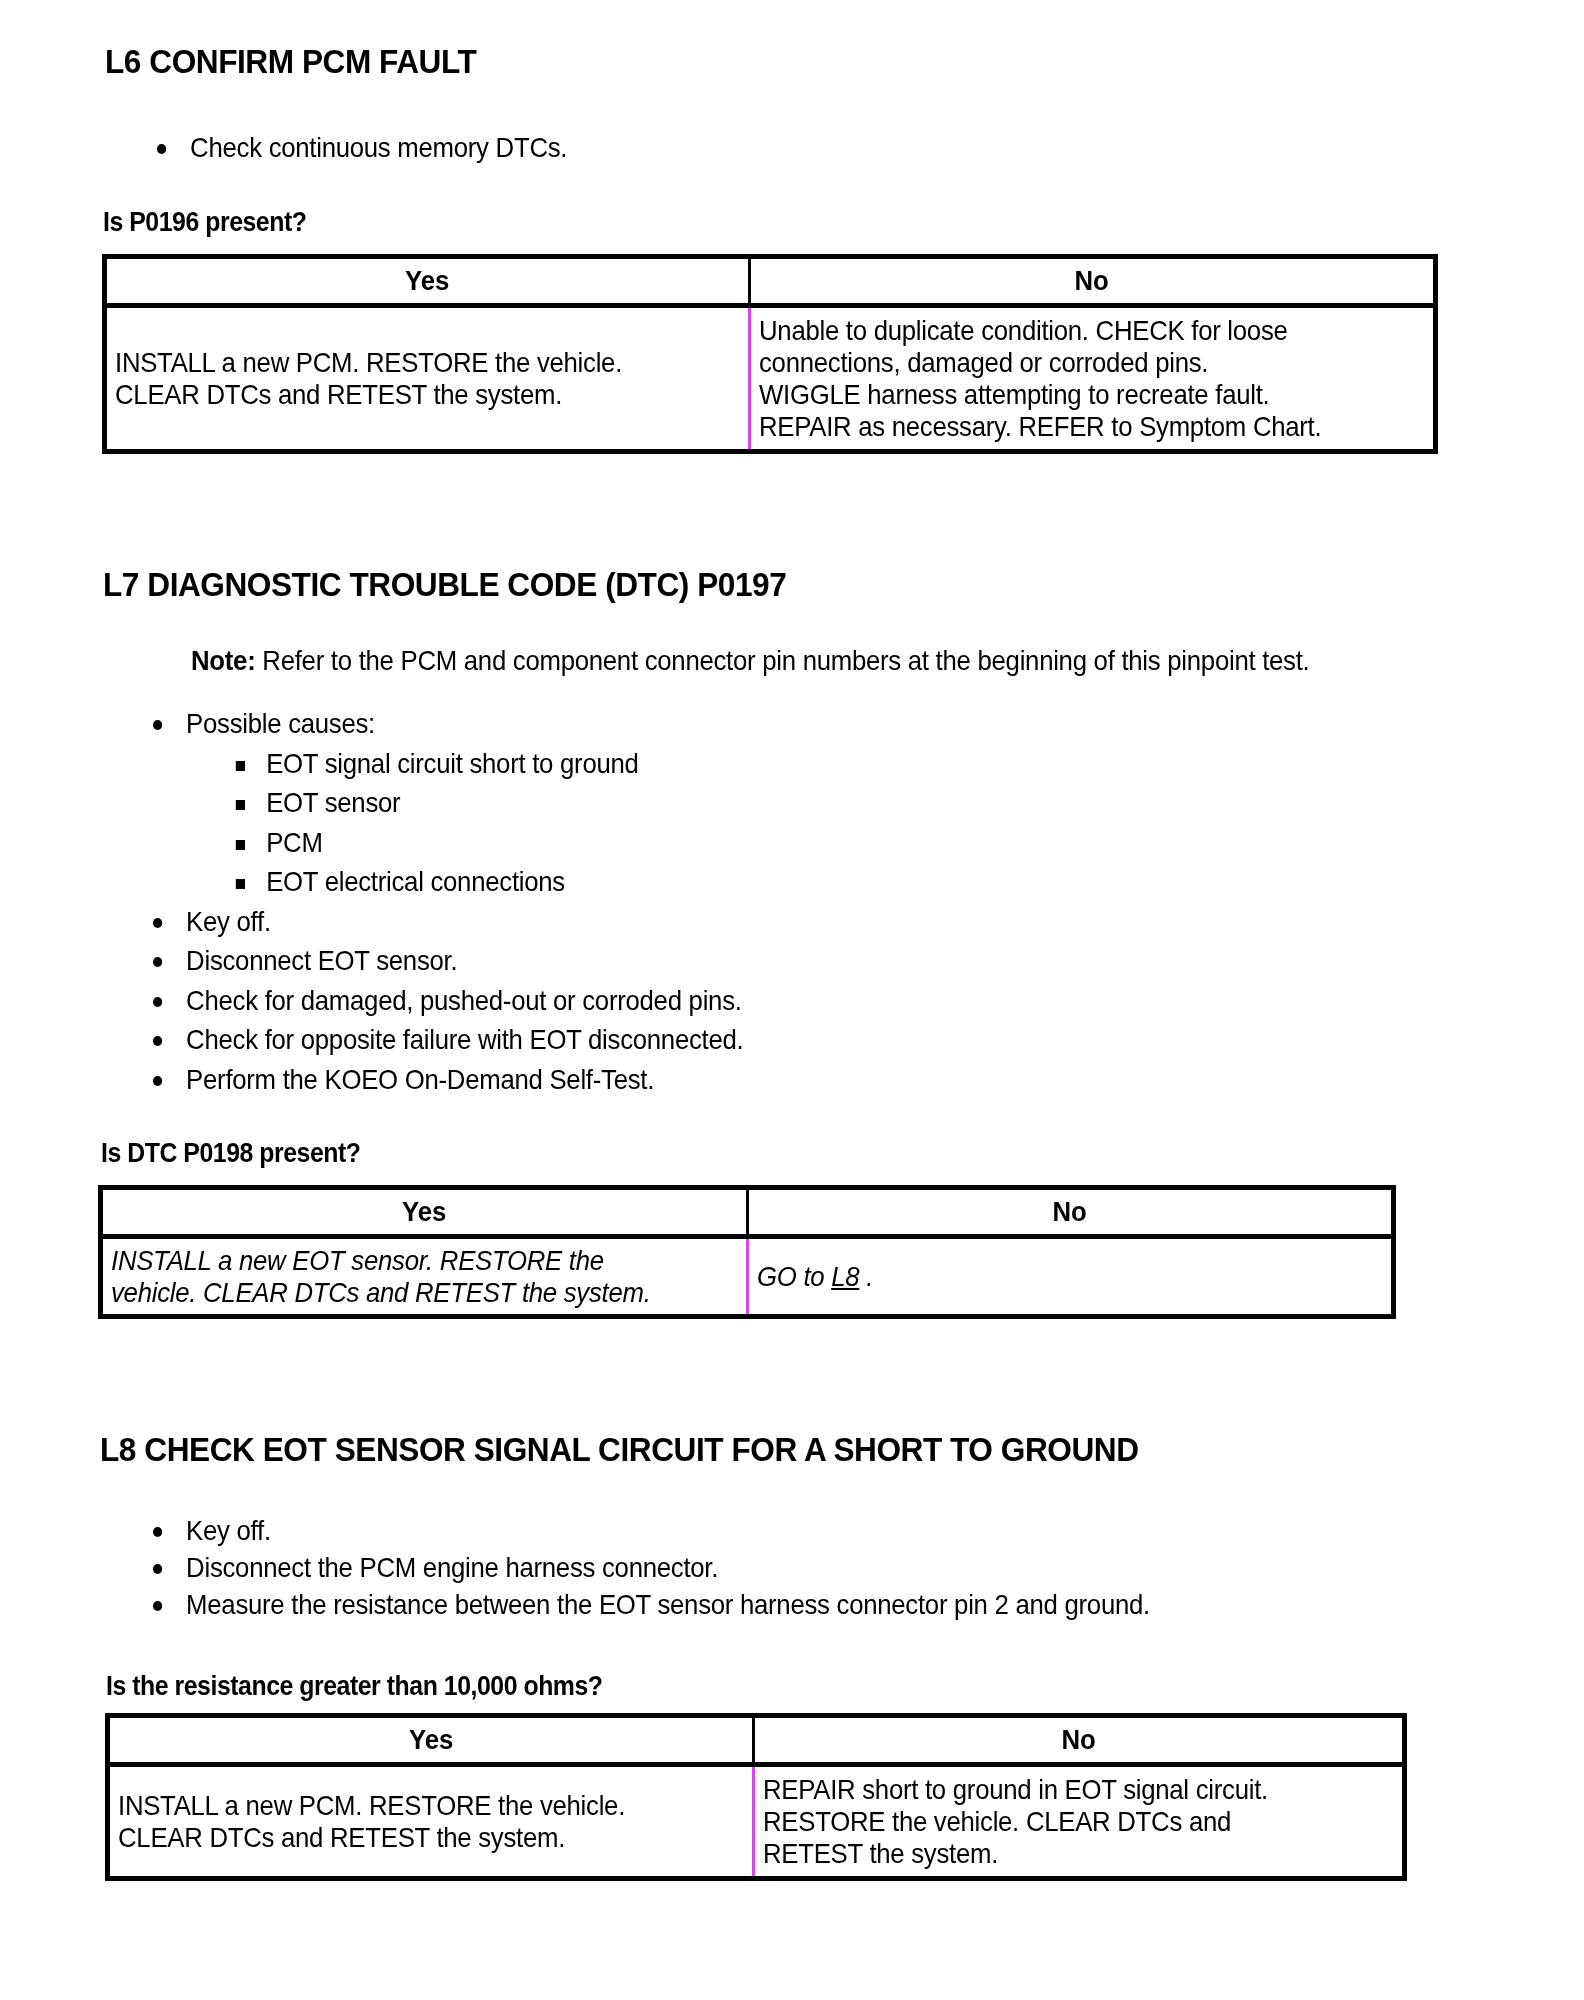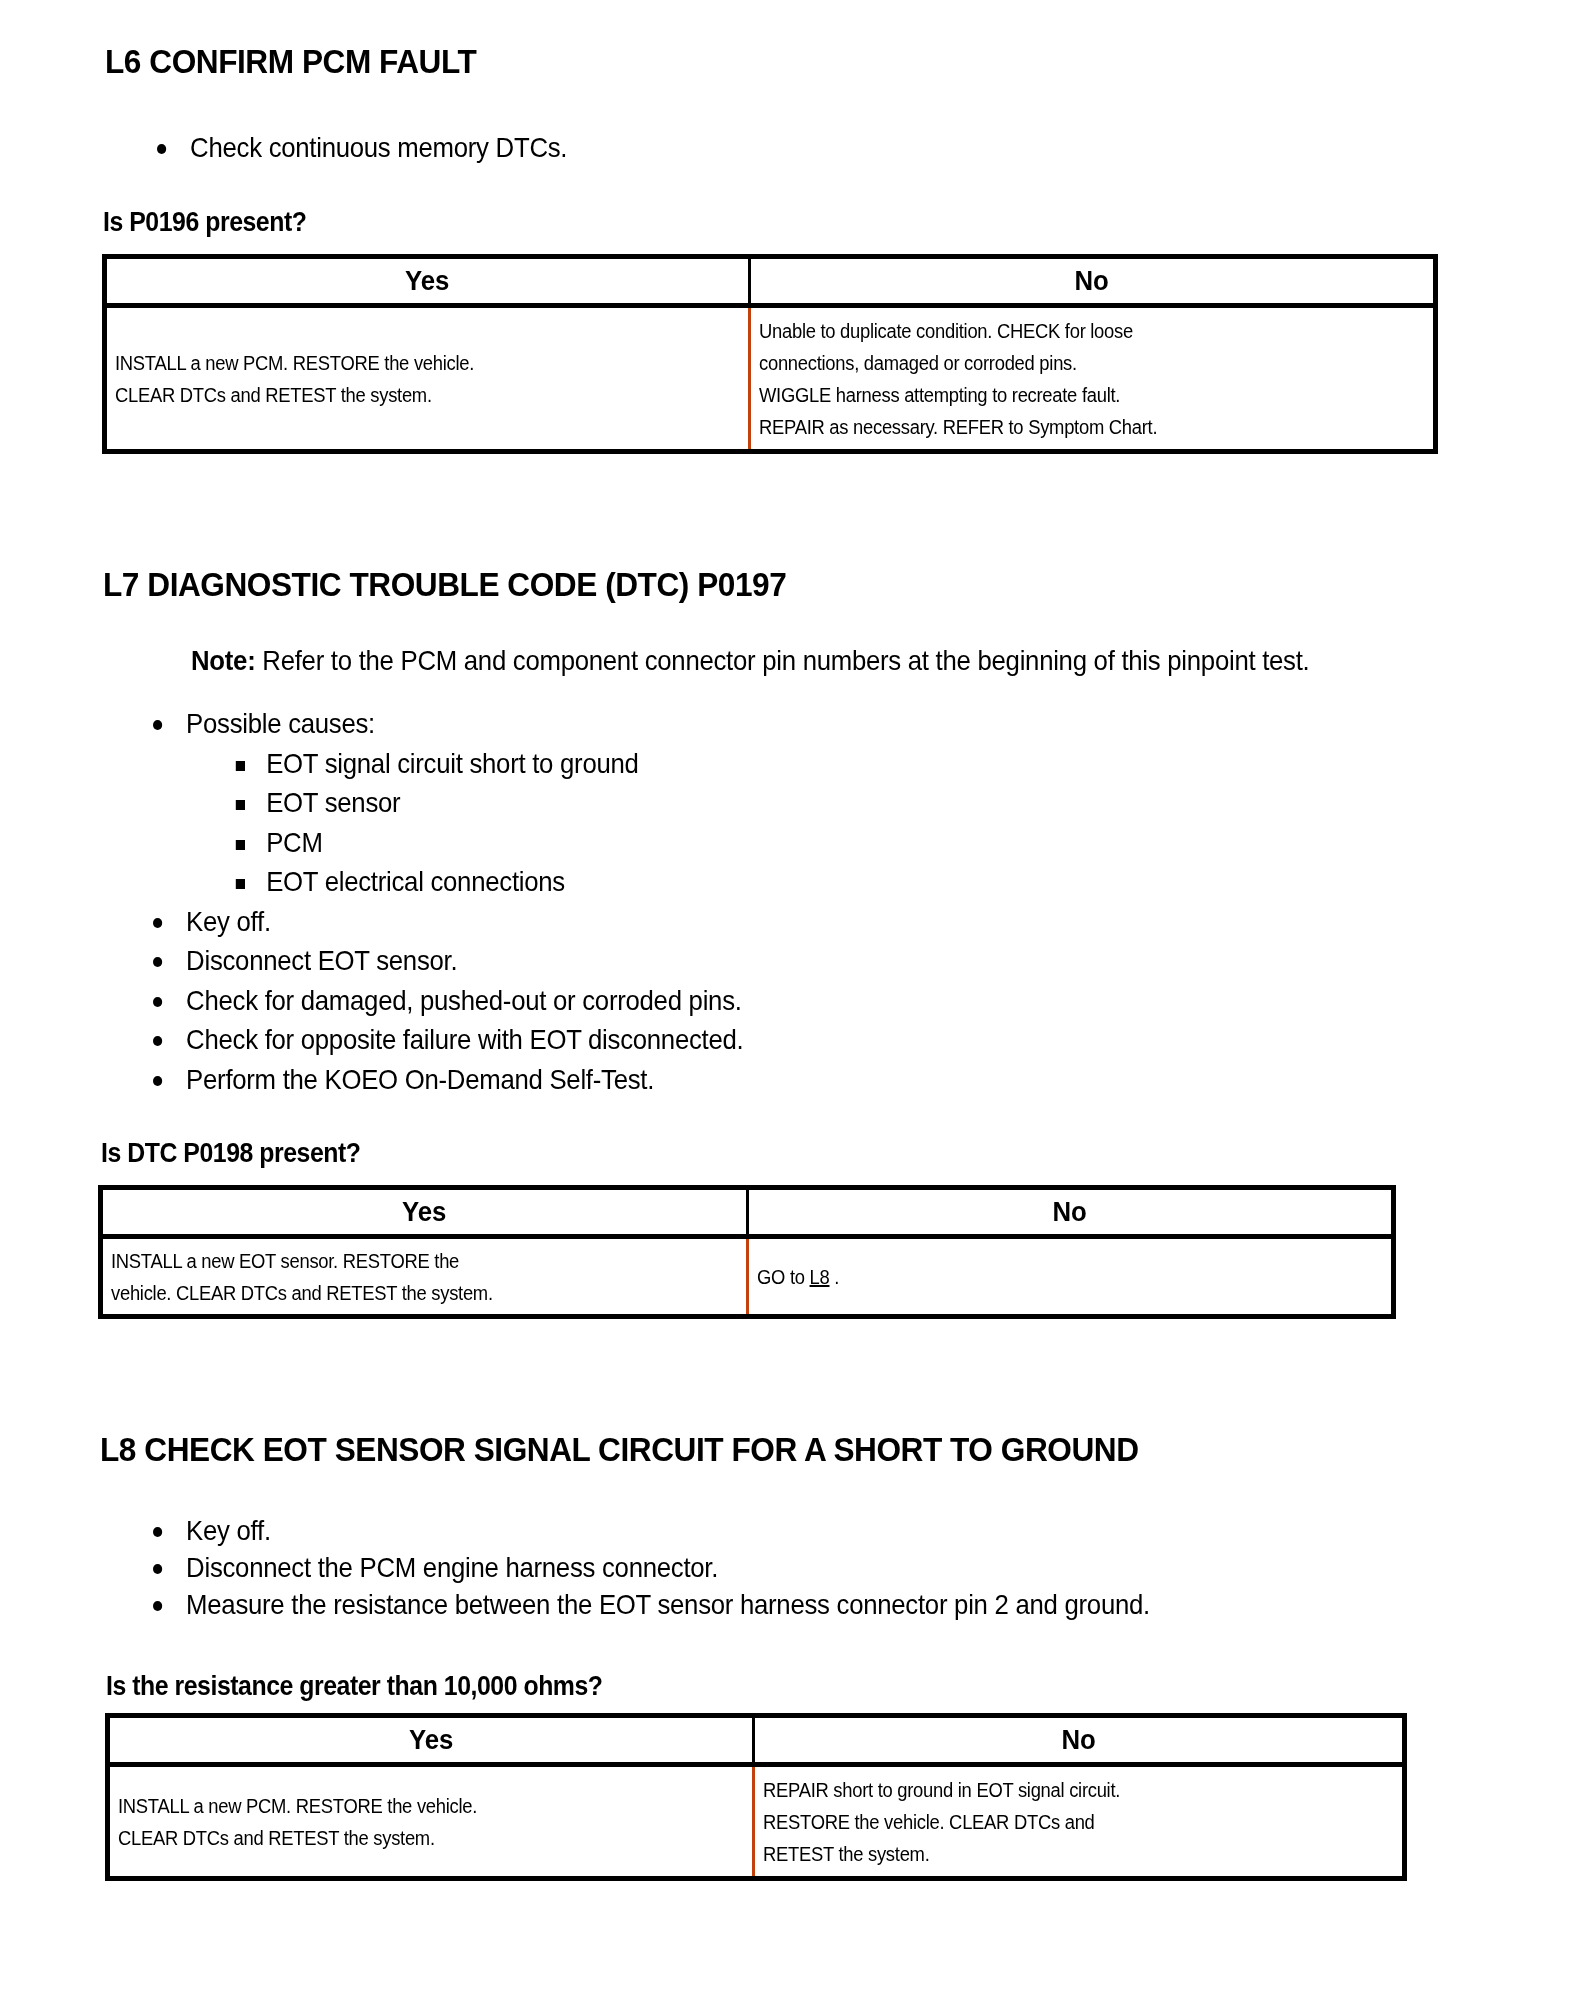--- a/index.html
+++ b/index.html
@@ -18,21 +18,21 @@
     .sq { position: absolute; width: 10px; height: 10px; background: #000; top: 17px; }
     table.yn {
       position: absolute; border-collapse: collapse; table-layout: fixed;
       border: 5px solid #000;
     }
     table.yn th {
       font-weight: bold; font-size: 28px; text-align: center; border: 3px solid #000;
       border-bottom: 5px solid #000; padding: 0; height: 44px;
     }
     table.yn td {
-      font-size: 20px; border: 3px solid #c2410c; padding: 2px 8px; line-height: 32px; vertical-align: middle;
+      font-size: 28px; border: 3px solid #d946ef; padding: 2px 8px; line-height: 32px; vertical-align: middle;
     }
     .cell-inner { transform: scaleX(0.92); transform-origin: left center; white-space: nowrap; letter-spacing: -0.3px; }
     .th-inner { display: inline-block; transform: scaleX(0.92); }
     a.link { color: #000; text-decoration: underline; }
   </style>
 </head>
 <body>
 
 <div class="abs h" style="left:105px; top:42px;">L6 CONFIRM PCM FAULT</div>
 
@@ -125,21 +125,21 @@
 <table class="yn" style="left:98px; top:1185px; width:1298px;">
   <colgroup>
       <col style="width:647px">
       <col>
     </colgroup>
   <tbody>
       <tr>
     <th><span class="th-inner">Yes</span></th>
     <th><span class="th-inner">No</span></th>
   </tr>
-  <tr style="height:80px;">
+  <tr style="height:80px;font-style:italic;">
     <td>
       <div class="cell-inner">INSTALL a new EOT sensor. RESTORE the</div>
       <div class="cell-inner">vehicle. CLEAR DTCs and RETEST the system.</div>
     </td>
     <td>
       <div class="cell-inner">
         <span>GO to </span><a class="link" href="#l8">L8</a><span> .</span>
       </div>
     </td>
   </tr>

